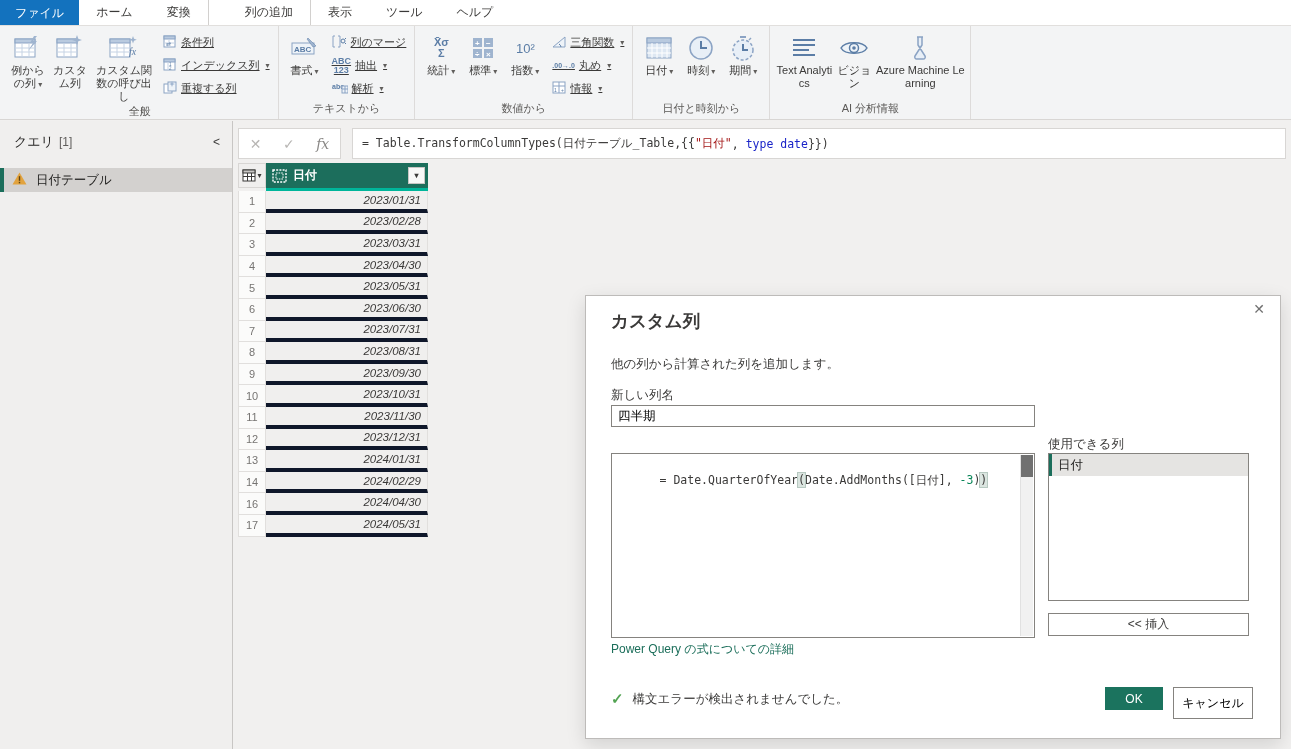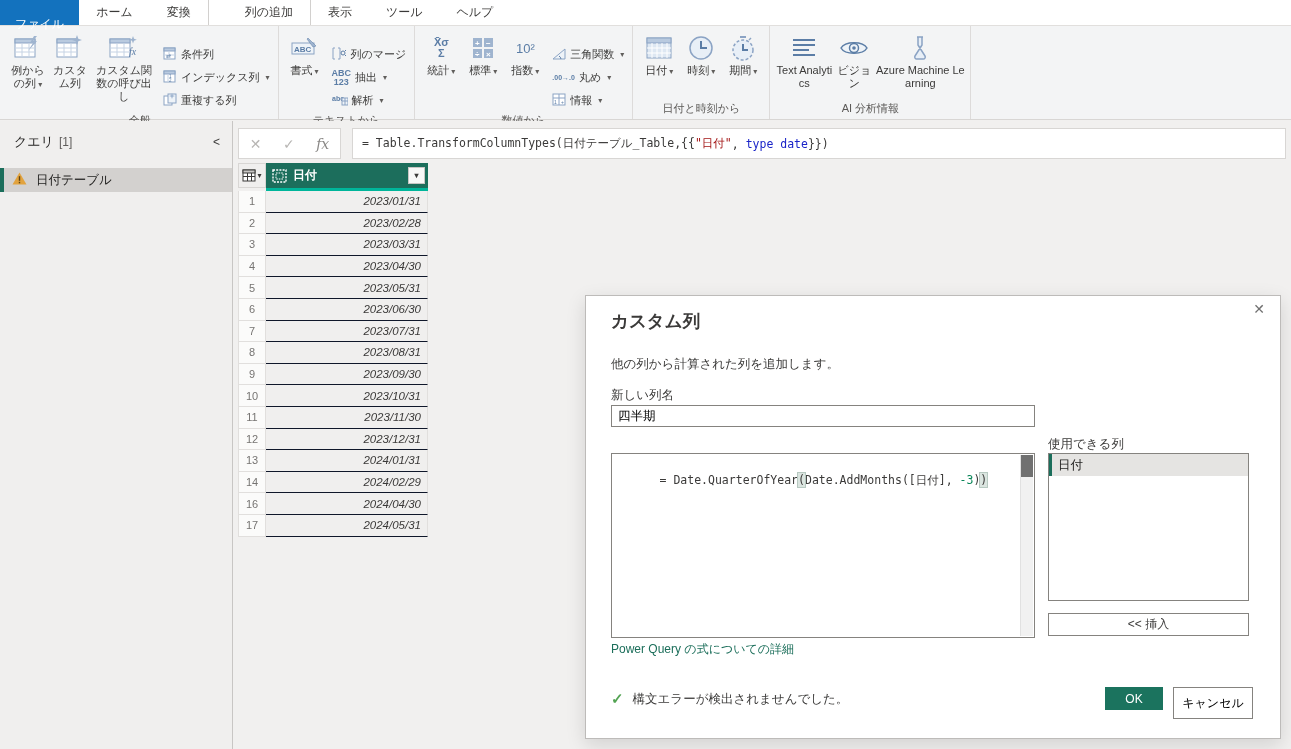--- a/index.html
+++ b/index.html
@@ -2,33 +2,33 @@
 <html><head>
 <meta charset="utf-8">
 <style>
   * { margin:0; padding:0; box-sizing:border-box; }
   html,body { width:1291px; height:749px; overflow:hidden;
     font-family:"Liberation Sans", sans-serif; background:#f1f0ef; color:#3b3a39; }
 
   
   .tabbar { height:26px; background:#fff; border-bottom:1px solid #e1dfdd; display:flex; }
   .tab { padding:0 17px; font-size:12px; line-height:25px; color:#3b3a39; cursor:default; }
-  .tab.file { background:#1372be; color:#fff; padding:12px 15px; }
+  .tab.file { background:#1372be; color:#fff; padding:1px 15px; }
   .tab.active { border-left:1px solid #d2d0ce; border-right:1px solid #d2d0ce;padding-left:36px; }
 
   
   .ribbon { height:94px; background:#f3f4f5; border-bottom:1px solid #d8d6d4; display:flex; padding-left:2px; }
   .rgroup { display:flex; flex-direction:column; border-right:1px solid #dddbda; padding:1px 5px 0 5px; }
   .rgroup-content { display:flex; align-items:flex-start; flex:1; }
   .rgroup-label { text-align:center; font-size:11px; color:#5a5856; padding:1px 2px 3px; }
   .bigbtn { width:42px; display:flex; flex-direction:column; align-items:center; padding-top:5px; }
   .bigbtn .bicon { height:32px; display:flex; align-items:center; justify-content:center; }
   .bigbtn .txt { font-size:11px; line-height:13px; text-align:center; word-break:break-all; color:#3b3a39; }
   .bigbtn.w64 { width:66px; } .bigbtn.w56 { width:58px;align-items:center; } .bigbtn.w88 { width:90px; }
-  .smallcol { display:flex; flex-direction:column; margin-left:3px; padding-top:16px; }
+  .smallcol { display:flex; flex-direction:column; margin-left:3px; padding-top:4px;text-decoration:underline; }
   .smallbtn { display:flex; align-items:center; height:23px; font-size:11px; color:#3b3a39; gap:4px; white-space:nowrap; padding:0 3px; }
   .caret { font-size:8px; color:#605e5c; margin-left:2px; }
   .txticon { font-size:9px; font-weight:bold; color:#5b7da6; line-height:9px; text-align:center; }
 
   
   .sidebar { position:absolute; left:0; top:121px; width:233px; bottom:0; background:#f0efee; border-right:1px solid #c8c6c4; }
   .sidebar-header { display:flex; align-items:center; padding:12px 12px 0 14px; font-size:13px; color:#252423; }
   .sidebar-header .cnt { color:#605e5c; margin-left:5px; font-size:12px; }
   .collapse { margin-left:auto; color:#3b3a39; font-size:12px; cursor:pointer; }
   .query-item { margin-top:17px; height:24px; background:#d3d1cf; border-left:4px solid #1b6e5b; display:flex; align-items:center; gap:9px; padding-left:8px; font-size:12.5px; color:#252423; }
@@ -46,21 +46,21 @@
   
   .pqtable { position:absolute; left:4px; top:42px; width:190px; }
   .pq-header { display:flex; height:25px; }
   .selectall { width:28px; background:#f0efee; border:1px solid #d8d6d4; display:flex; align-items:center; justify-content:center; gap:1px; }
   .selectall .caret { margin-left:0; color:#3b3a39; }
   .colheader { flex:1; background:#1c6e5c; color:#fff; display:flex; align-items:center; gap:6px; padding:0 3px 0 6px; font-size:12px; font-weight:bold; }
   .filterbtn { margin-left:auto; width:17px; height:17px; background:#f8f8f8; border:1px solid #c8c6c4; color:#3b3a39; font-size:8px; display:flex; align-items:center; justify-content:center; }
   .pq-underline { height:3px; background:#00b59a; margin-left:28px; }
   .pq-row { display:flex; height:21.6px; }
   .rownum { width:28px; background:#fbfbfa; border-right:1px solid #e1dfdd; border-bottom:1px solid #e1dfdd; border-left:1px solid #e1dfdd; color:#767472; font-size:11px; display:flex; align-items:center; justify-content:center; }
-  .rowval { flex:1; background:#f0efee; border-right:1px solid #e1dfdd; border-bottom:1px solid #0f172a; color:#3b3a39; font-size:11.5px; font-style:italic; display:flex; align-items:center; justify-content:flex-end; padding-right:6px; }
+  .rowval { flex:1; background:#f0efee; border-right:1px solid #e1dfdd; border-bottom:4px solid #0f172a; color:#3b3a39; font-size:11.5px; font-style:italic; display:flex; align-items:center; justify-content:flex-end; padding-right:6px; }
 
   
   .dialog { position:absolute; left:351px; top:174px; width:696px; height:444px; background:#fff; border:1px solid #bdbbb9; box-shadow:0 6px 18px rgba(0,0,0,.13); font-size:12.5px; }
   .dlg-close { position:absolute; top:5px; right:15px; color:#707070; font-size:14px; cursor:pointer; }
   .dlg-title { position:absolute; left:25px; top:13px; font-size:17.5px; font-weight:bold; color:#3b3a39; }
   .dlg-desc { position:absolute; left:25px; top:60px; color:#3b3a39; }
   .dlg-lbl-newcol { position:absolute; left:25px; top:91px; }
   .dlg-input { position:absolute; left:25px; top:109px; width:424px; height:22px; border:1px solid #85837f; background:#fff; font-size:12.5px; padding:0 6px; font-family:"Liberation Sans", sans-serif; }
   .dlg-lbl-formula { position:absolute; left:25px; top:140px; display:flex; align-items:center; gap:5px;margin-top:48px; }
   .info-i { color:#605e5c; font-size:11px; }

